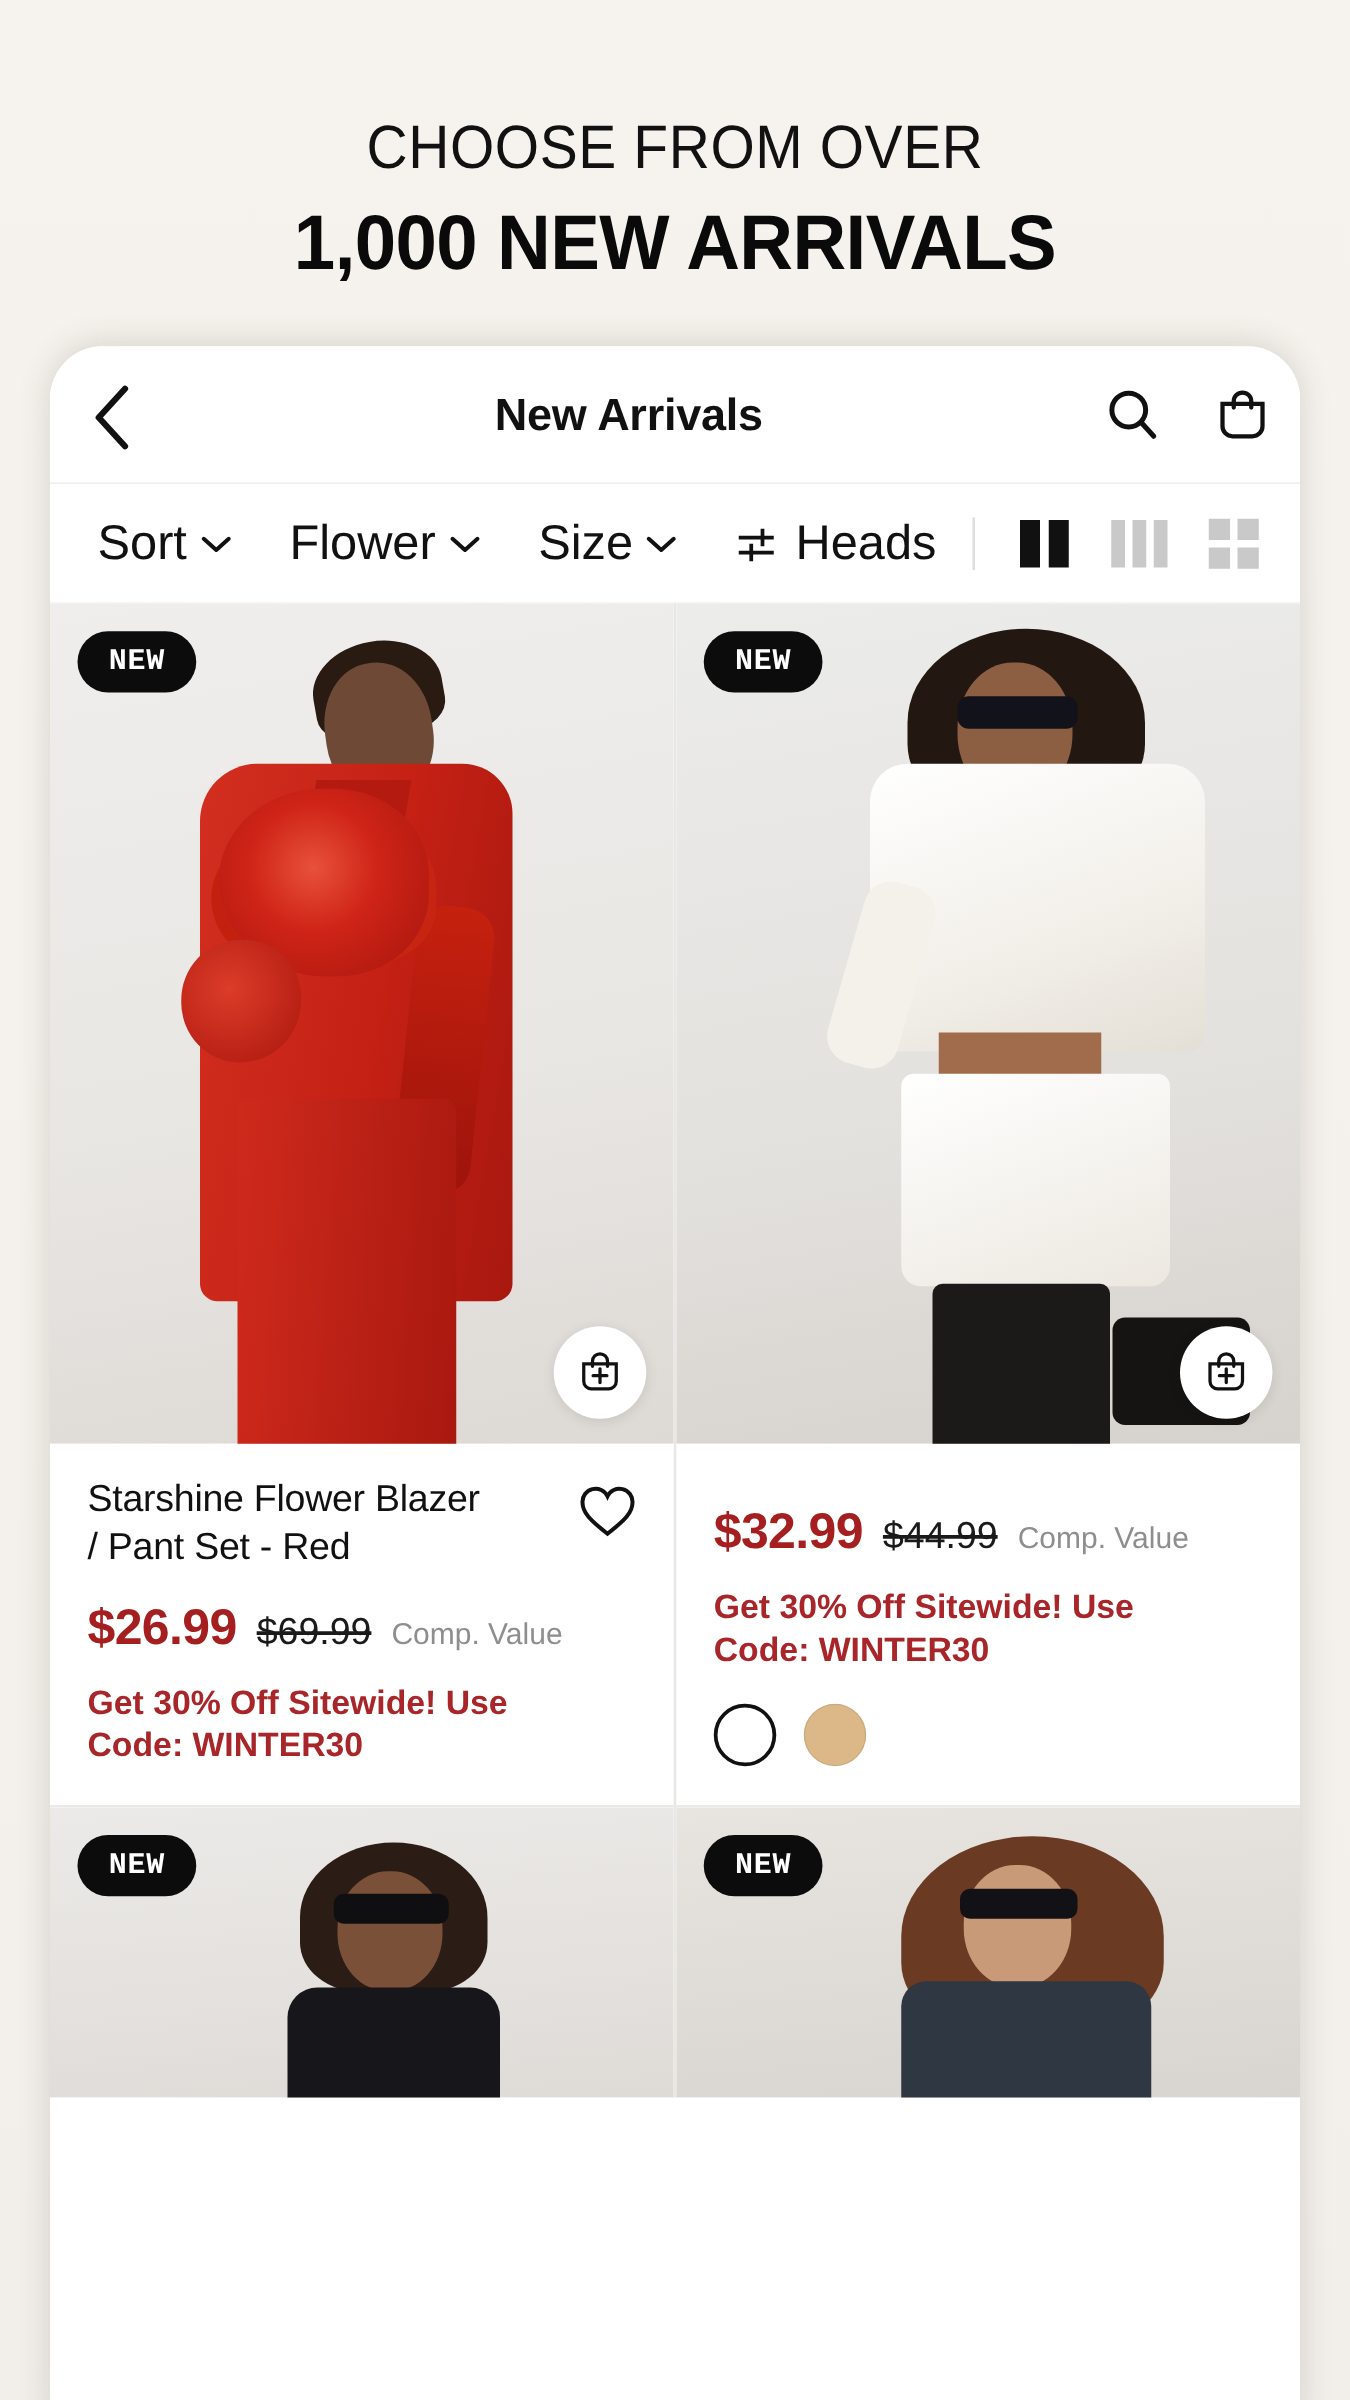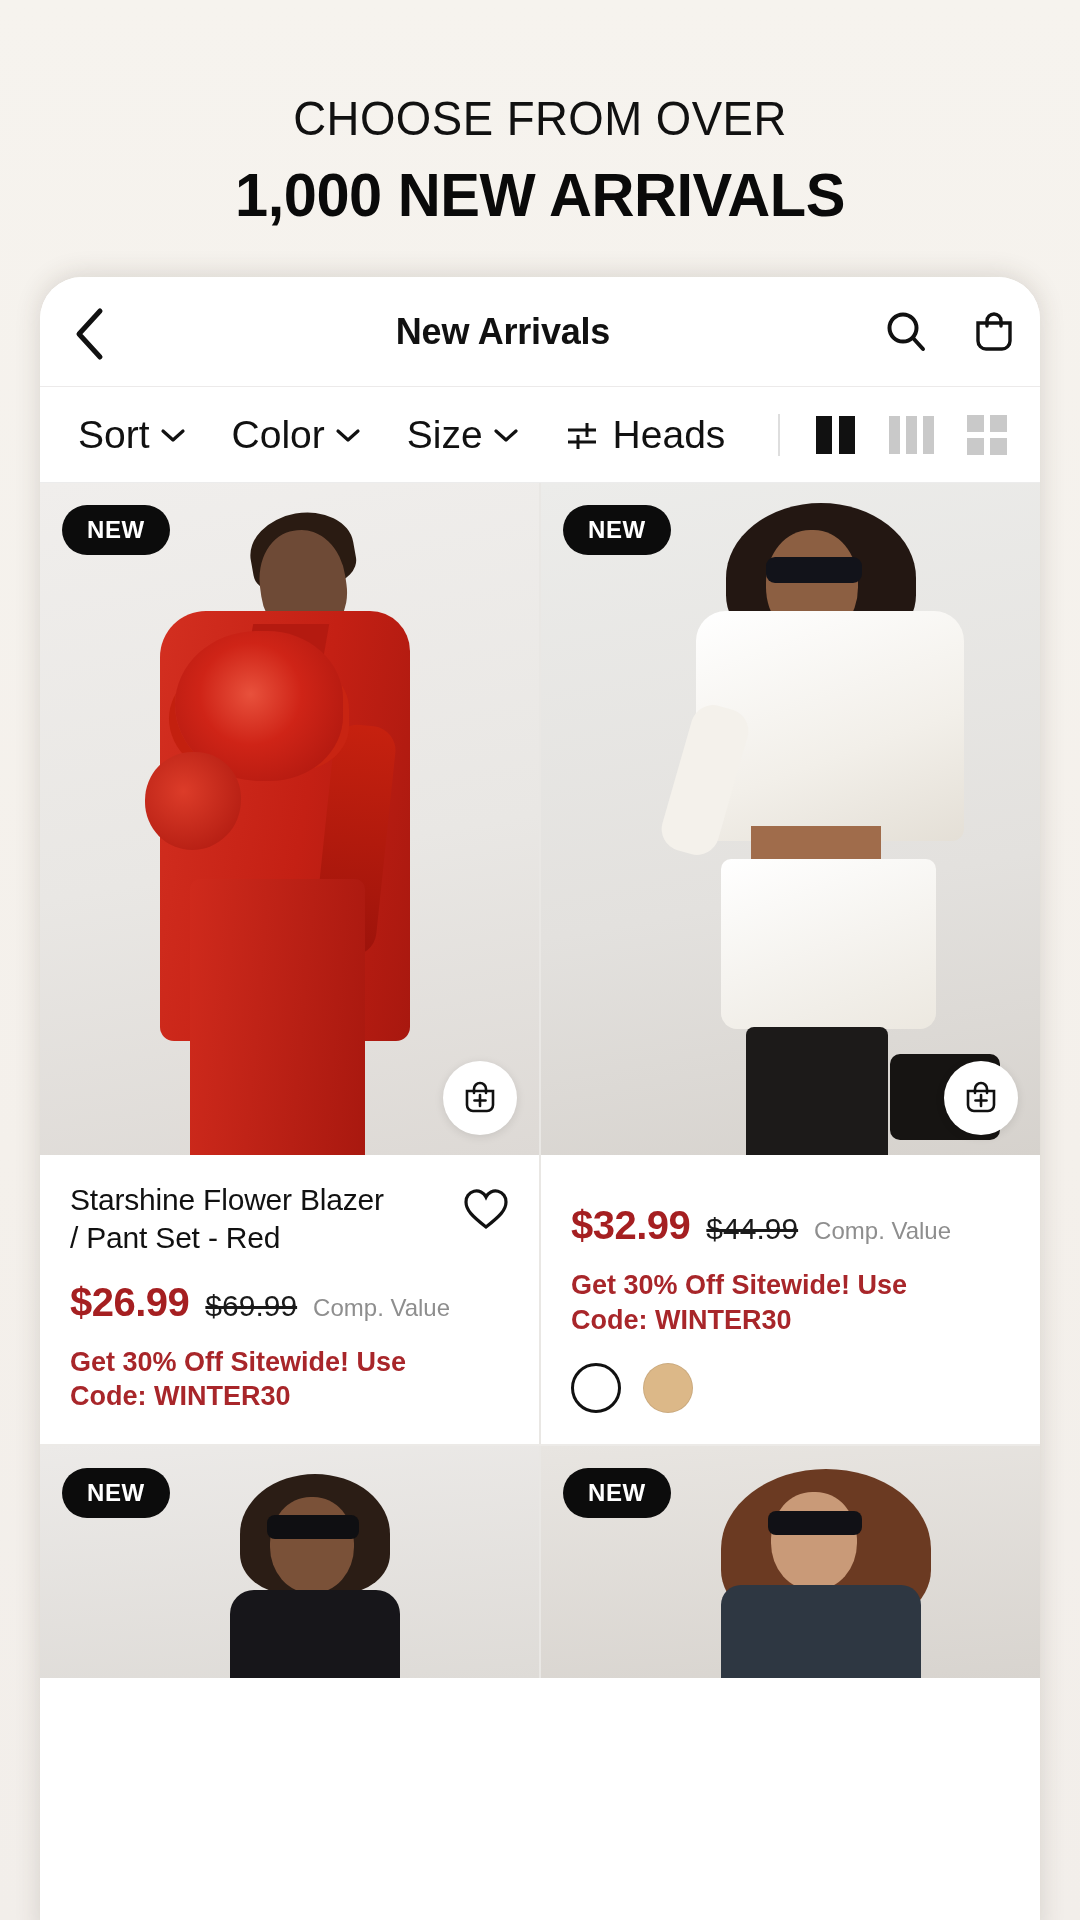--- a/index.html
+++ b/index.html
@@ -130,20 +130,21 @@
     background: #e9e7e4;
     column-gap: 2px;
   }
   .card { background: #fff; position: relative; }
 
   .photo {
     position: relative;
     width: 100%;
     height: 672px;
     overflow: hidden;
+    font-family: Liberation Mono, monospace;
   }
   .photo.short { height: 232px; }
 
   .badge-new {
     position: absolute;
     left: 22px; top: 22px;
     background: #0c0c0c;
     color: #fff;
     font-size: 24px;
     font-weight: 700;
@@ -272,21 +273,21 @@
     </div>
 
     <div class="filter-bar">
       <div class="fchip">
         <span>Sort</span>
         <svg class="chev" width="26" height="16" viewBox="0 0 26 16">
           <path d="M3 4 L13 13 L23 4" fill="none" stroke="#111" stroke-width="3.2" stroke-linecap="round" stroke-linejoin="round"></path>
         </svg>
       </div>
       <div class="fchip">
-        <span>Color</span>
+        <span>Flower</span>
         <svg class="chev" width="26" height="16" viewBox="0 0 26 16">
           <path d="M3 4 L13 13 L23 4" fill="none" stroke="#111" stroke-width="3.2" stroke-linecap="round" stroke-linejoin="round"></path>
         </svg>
       </div>
       <div class="fchip">
         <span>Size</span>
         <svg class="chev" width="26" height="16" viewBox="0 0 26 16">
           <path d="M3 4 L13 13 L23 4" fill="none" stroke="#111" stroke-width="3.2" stroke-linecap="round" stroke-linejoin="round"></path>
         </svg>
       </div>

